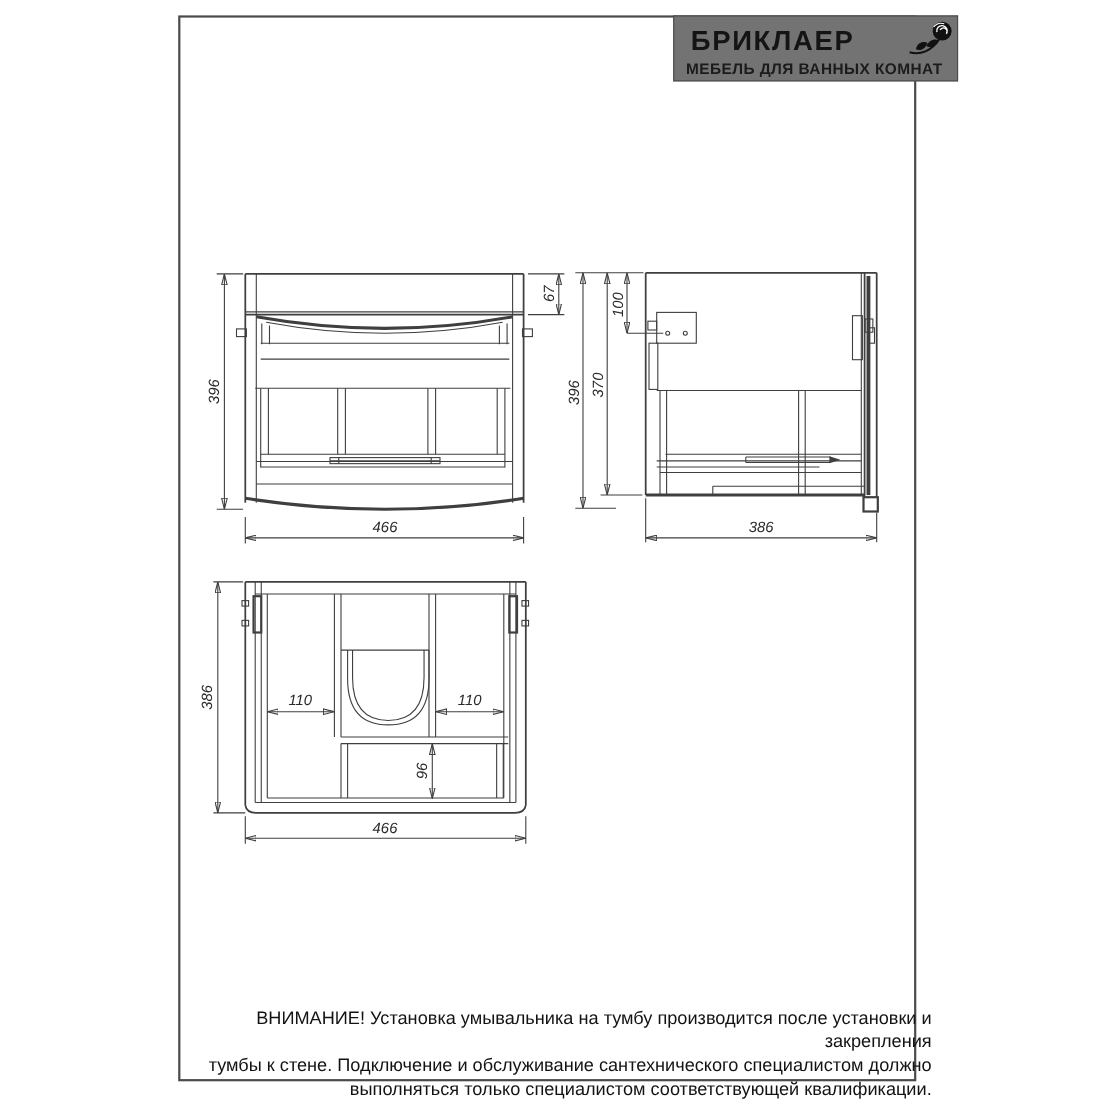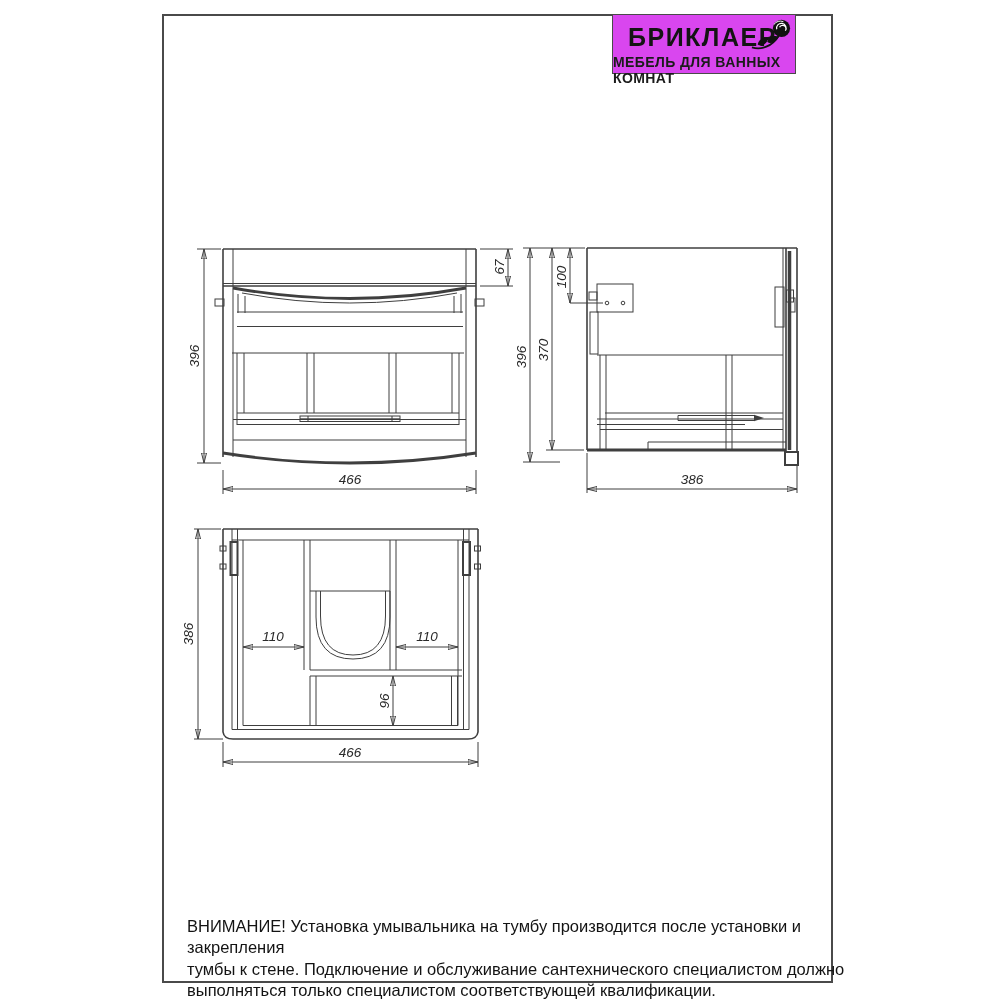--- a/index.html
+++ b/index.html
@@ -2,41 +2,41 @@
 <html><head>
 <meta charset="utf-8">
 <style>
   html,body{margin:0;padding:0;background:#ffffff;}
   .canvas{position:relative;width:1000px;height:1000px;background:#ffffff;overflow:hidden;
           font-family:"Liberation Sans",sans-serif;color:#131313;}
   .page-border{position:absolute;left:162px;top:14px;width:671px;height:969px;
                border:2px solid #4a4a4a;box-sizing:border-box;background:#ffffff;}
   .page-title{position:absolute;left:233px;top:38px;font-family:"Liberation Serif",serif;
               font-weight:bold;font-size:35px;color:#0d0d0d;letter-spacing:0.5px;}
-  .logo-box{position:absolute;left:612px;top:14px;width:184px;height:60px;
-            border:1.5px solid #4a4a4a;box-sizing:border-box;background:#d946ef;}
+  .logo-box{position:absolute;left:612px;top:14px;width:259px;height:60px;
+            border:1.5px solid #4a4a4a;box-sizing:border-box;background:#737373;}
   .brand-name{position:absolute;left:15px;top:8px;font-size:25px;font-weight:bold;
               letter-spacing:1.5px;color:#141414;}
   .rose{position:absolute;right:3px;top:2px;}
   .brand-tagline{position:absolute;right:13px;top:39px;font-size:14px;font-weight:bold;
                  letter-spacing:0.4px;color:#1b1b1b;}
   .drawing-svg{position:absolute;left:0;top:0;}
   .drawing-svg path,.drawing-svg rect,.drawing-svg circle{fill:none;stroke:#3f3f3f;}
   .t{stroke-width:1px;}
   .m{stroke-width:1.6px;}
   .k{stroke-width:2.8px;}
   .k2{stroke-width:2px;}
   .dark{stroke-width:3.5px;}
   .fillDark{fill:#3f3f3f;stroke:none;}
   .dim{stroke-width:1px;marker-start:url(#arr);marker-end:url(#arr);}
   .drawing-svg text{font-family:"Liberation Sans",sans-serif;font-style:italic;
                     font-size:13.5px;fill:#2a2a2a;text-anchor:middle;stroke:none;}
   .warning{position:absolute;left:187px;top:916px;width:660px;font-size:16.5px;
            line-height:1.3;color:#131313;}
-  .warning span{display:block;}
+  .warning span{display:block;text-align:right;}
 </style>
 </head>
 <body>
 
 <div class="canvas">
 
   <div class="page-border"></div>
 
 
   <div class="logo-box">

